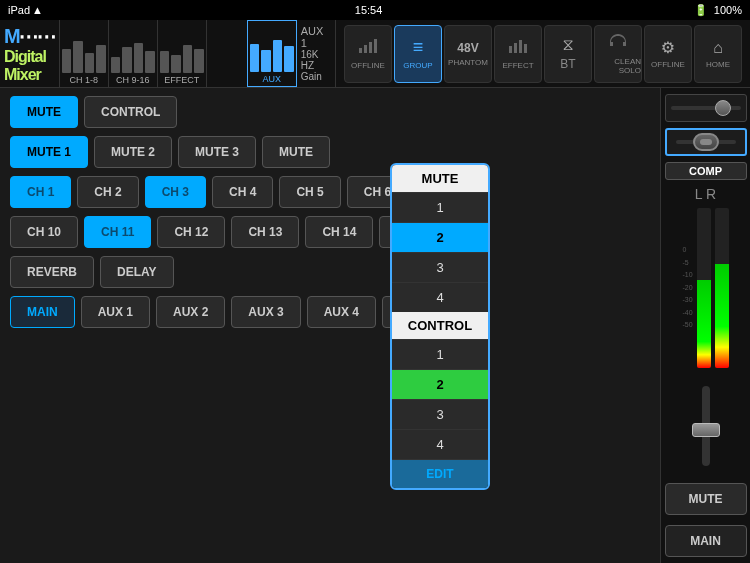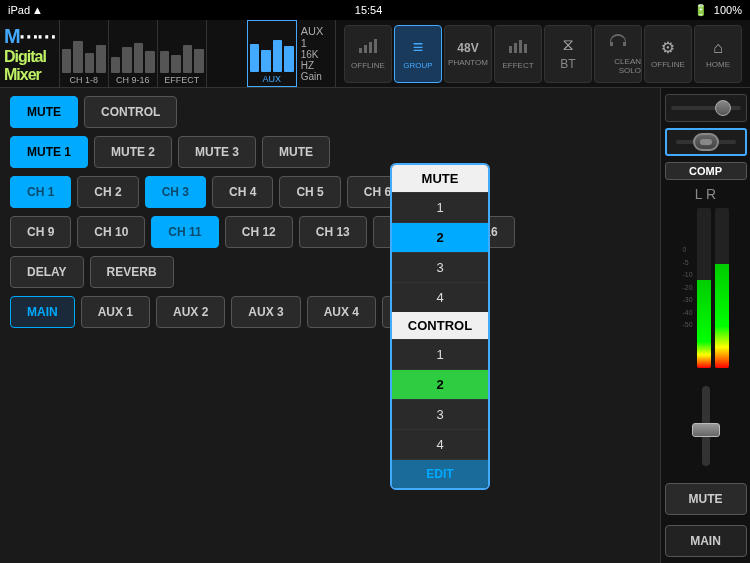--- a/index.html
+++ b/index.html
@@ -467,32 +467,31 @@
       <div class="btn ch-active">CH 1</div>
       <div class="btn">CH 2</div>
       <div class="btn ch-active">CH 3</div>
       <div class="btn">CH 4</div>
       <div class="btn">CH 5</div>
       <div class="btn">CH 6</div>
       <div class="btn">CH 8</div>
     </div>
 
     <div class="row">
-      <div class="btn">CH 9</div>
       <div class="btn">CH 10</div>
       <div class="btn ch-active">CH 11</div>
       <div class="btn">CH 12</div>
       <div class="btn">CH 13</div>
       <div class="btn">CH 14</div>
       <div class="btn">CH 16</div>
     </div>
 
     <div class="row">
+      <div class="btn">REVERB</div>
       <div class="btn">DELAY</div>
-      <div class="btn">REVERB</div>
     </div>
 
     <div class="row">
       <div class="btn main-active">MAIN</div>
       <div class="btn">AUX 1</div>
       <div class="btn">AUX 2</div>
       <div class="btn">AUX 3</div>
       <div class="btn">AUX 4</div>
       <div class="btn">AUX 5</div>
     </div>

